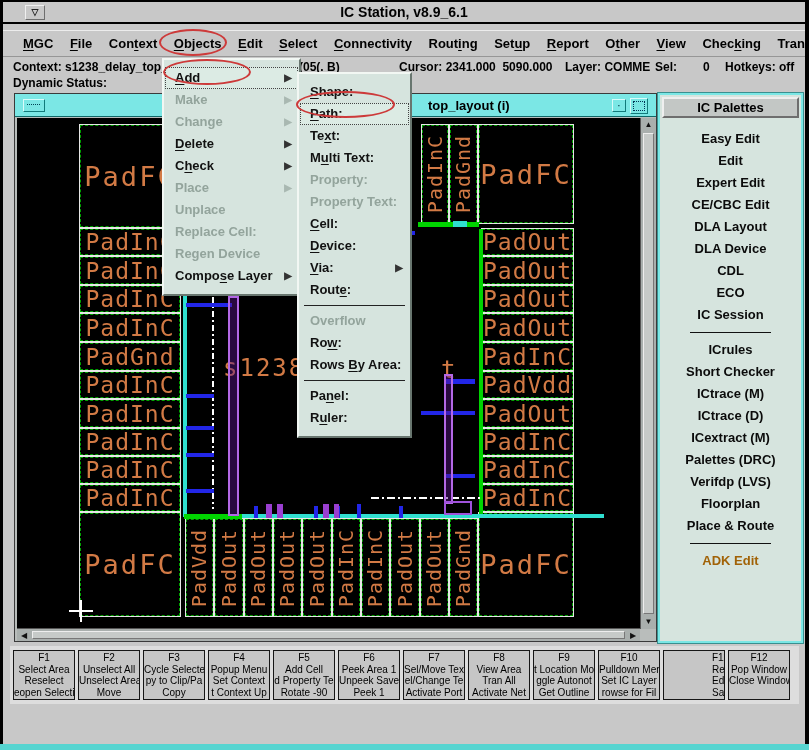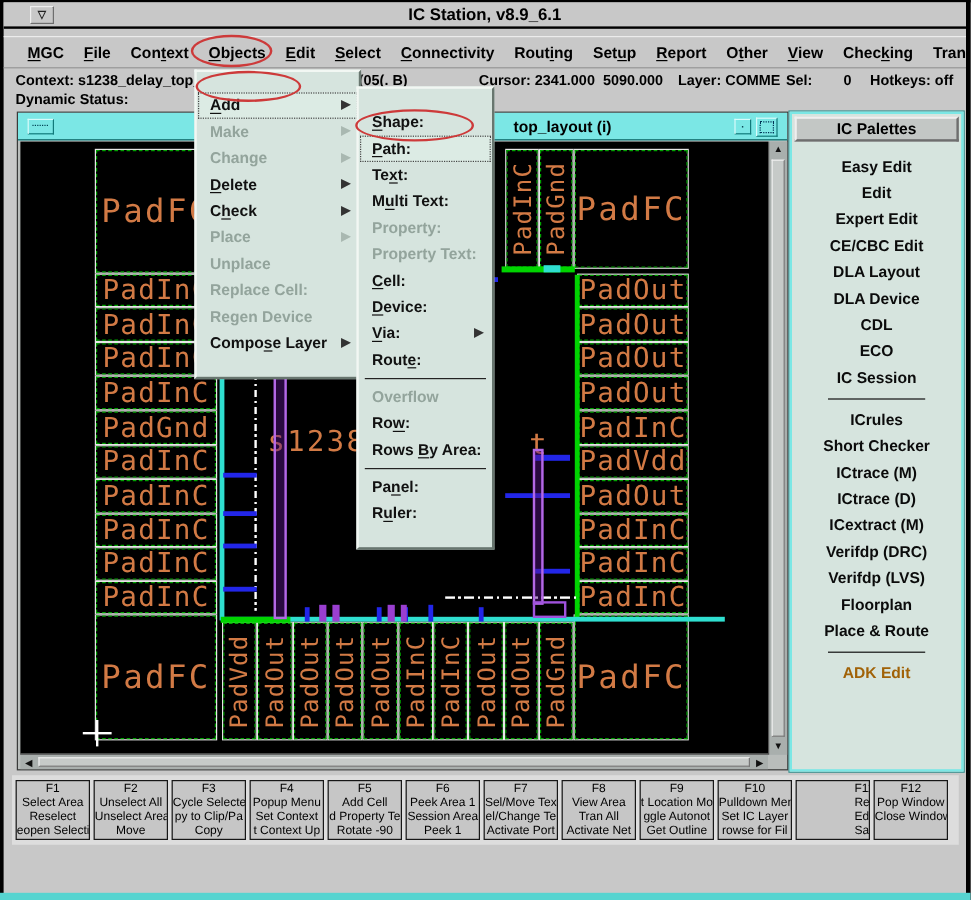--- a/index.html
+++ b/index.html
@@ -70,21 +70,21 @@
   .vscroll{position:absolute;right:0;top:24px;width:16px;height:511px;background:#a9afad;border-left:1px solid #555;
     display:flex;flex-direction:column;}
   .hscroll{position:absolute;left:2px;bottom:0;width:623px;height:13px;background:#a9afad;border-top:1px solid #555;
     display:flex;flex-direction:row;}
   .arr{font-size:8px;color:#111;text-align:center;line-height:13px;flex:0 0 14px;}
   .vthumb{flex:1;margin:1px 2px;background:#c6cac8;border:1px solid;border-color:#eee #777 #777 #eee;}
   .hthumb{flex:1;margin:2px 1px;background:#c6cac8;border:1px solid;border-color:#eee #777 #777 #eee;}
 
   
   .menu{position:absolute;background:#d6e4de;border:2px solid;border-color:#f2f7f3 #68766f #68766f #f2f7f3;
-    font-weight:bold;font-size:13px;color:#111;padding:17px 1px;}
+    font-weight:bold;font-size:13px;color:#111;padding:7px 1px;}
   .obj-menu{left:162px;top:58px;width:139px;z-index:5;}
   .sub-menu{left:297px;top:72px;width:115px;z-index:6;}
   .mi{position:relative;height:22px;line-height:22px;padding-left:10px;white-space:nowrap;}
   .mi .arrow{position:absolute;right:6px;top:0;font-size:10px;color:#333;}
   .mi.dis{color:#93a49c;}
   .mi.dis .arrow{color:#a9b8b1;}
   .mi.armed{outline:1px dotted #444;outline-offset:-1px;background:#dcebe4;}
   .msep{height:1px;background:#222;margin:4px 4px;}
 
   
@@ -369,21 +369,21 @@
         <div class="pitem">DLA Device</div>
         <div class="pitem">CDL</div>
         <div class="pitem">ECO</div>
         <div class="pitem">IC Session</div>
         <div class="pal-sep"></div>
         <div class="pitem">ICrules</div>
         <div class="pitem">Short Checker</div>
         <div class="pitem">ICtrace (M)</div>
         <div class="pitem">ICtrace (D)</div>
         <div class="pitem">ICextract (M)</div>
-        <div class="pitem">Verifdp (DRC)</div>
+        <div class="pitem">Palettes (DRC)</div>
         <div class="pitem">Verifdp (LVS)</div>
         <div class="pitem">Floorplan</div>
         <div class="pitem">Place &amp; Route</div>
         <div class="pal-sep"></div>
         <div class="pitem accent">ADK Edit</div>
       </div>
   </div>
 
   <div class="fnstrip" id="fnbar">
       <div class="fnbox" style="left: 3px;">
@@ -412,21 +412,21 @@
       </div>
       <div class="fnbox" style="left: 263px;">
         <div class="fnline">F5</div>
         <div class="fnline">Add Cell</div>
         <div class="fnline">d Property Te</div>
         <div class="fnline">Rotate -90</div>
       </div>
       <div class="fnbox" style="left: 328px;">
         <div class="fnline">F6</div>
         <div class="fnline">Peek Area 1</div>
-        <div class="fnline">Session Area</div>
+        <div class="fnline">Unpeek Save</div>
         <div class="fnline">Peek 1</div>
       </div>
       <div class="fnbox" style="left: 393px;">
         <div class="fnline">F7</div>
         <div class="fnline">Sel/Move Tex</div>
         <div class="fnline">el/Change Te</div>
         <div class="fnline">Activate Port</div>
       </div>
       <div class="fnbox" style="left: 458px;">
         <div class="fnline">F8</div>

